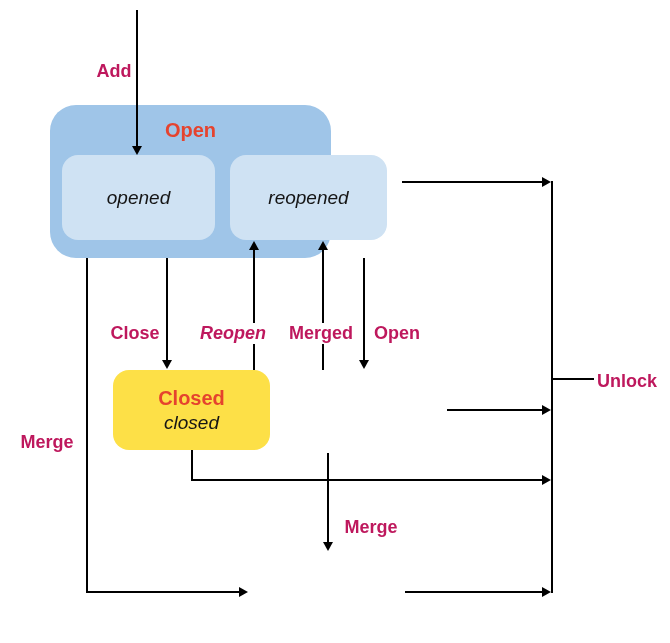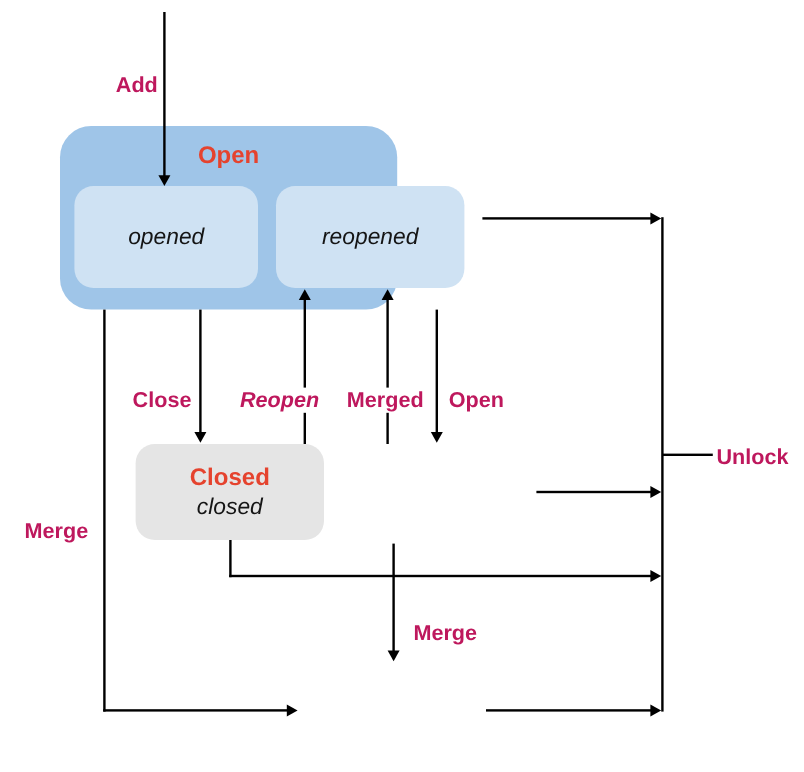--- a/index.html
+++ b/index.html
@@ -24,21 +24,21 @@
   .container-title{
     position:absolute;top:14px;left:0;width:100%;text-align:center;
     color:#e5432e;font-weight:bold;font-size:20px;
   }
   .substate{
     position:absolute;background:#cfe2f3;border-radius:16px;
     display:flex;align-items:center;justify-content:center;
   }
   .substate .sub{font-style:italic;font-size:19px;color:#151515;}
   .state-box{
-    position:absolute;background:#e5e5e5;border-radius:16px;z-index:2;
+    position:absolute;background:#fde047;border-radius:16px;z-index:2;
     display:flex;flex-direction:column;align-items:center;justify-content:center;line-height:1.3;
   }
   .state-box .title{color:#e5432e;font-weight:bold;font-size:20px;}
   .state-box .sub{font-style:italic;font-size:19px;color:#151515;}
   
   .action{
     position:absolute;z-index:4;color:#be185d;font-weight:bold;font-size:18px;
     background:#ffffff;padding:0 3px;white-space:nowrap;transform:translateX(-50%);margin-top:28px;
   }
 </style>

